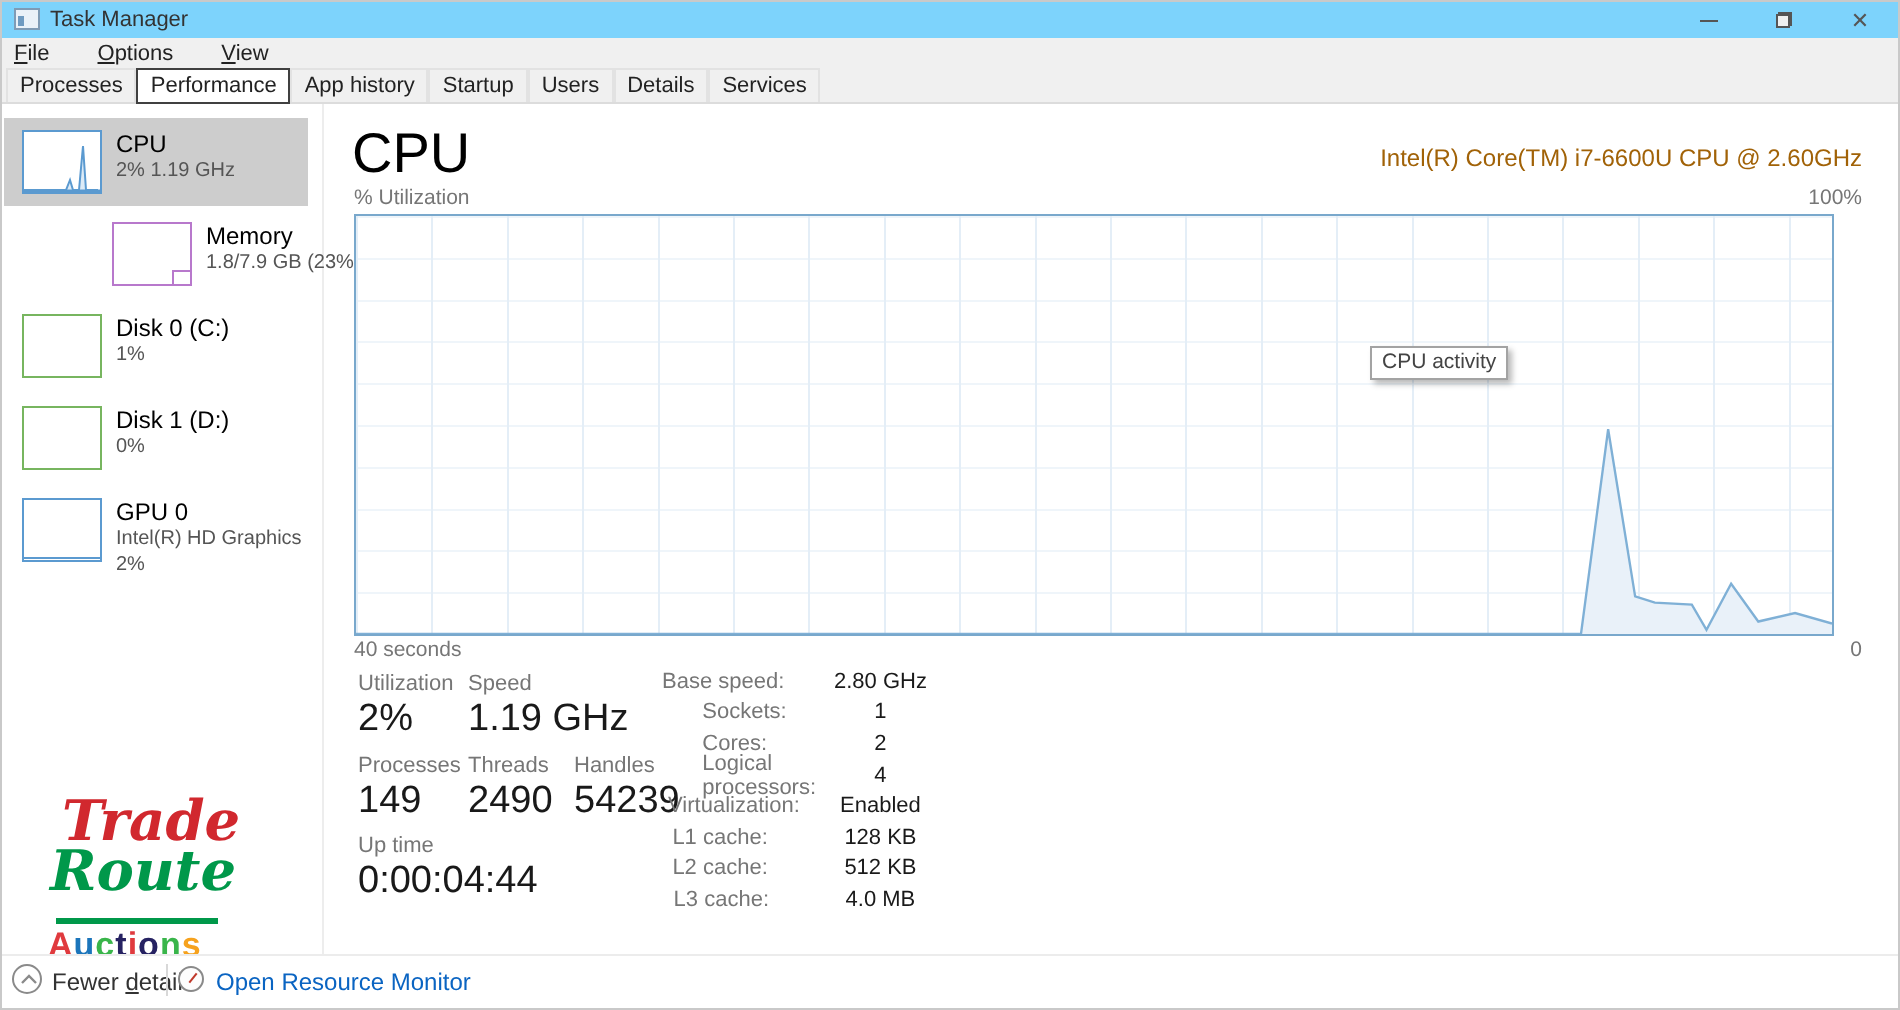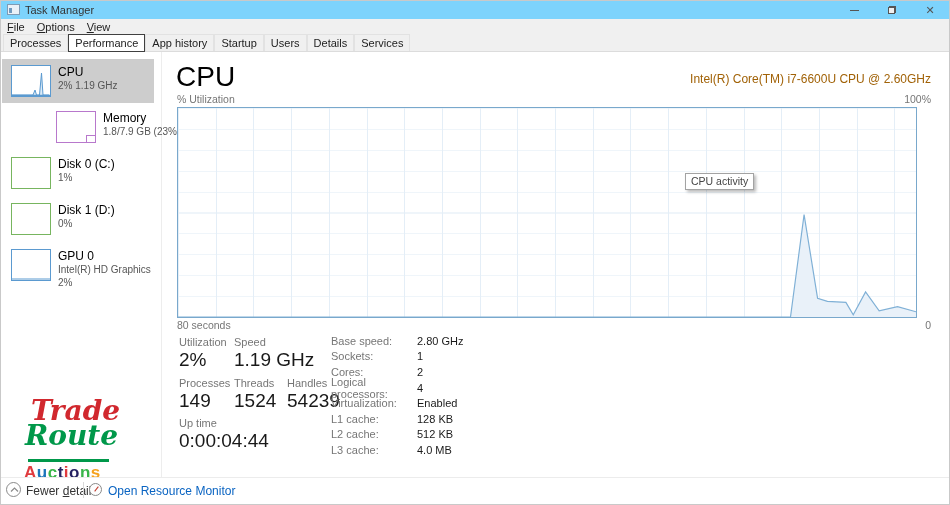--- a/index.html
+++ b/index.html
@@ -12,21 +12,21 @@
   .app-icon { position:absolute; left:6px; top:3px; width:13px; height:11px; border:1px solid #7f9bb5; background:#eaf1f8; }
   .app-icon::after { content:""; position:absolute; left:1px; bottom:1px; width:3px; height:5px; background:#6f9ac0; }
   .title-text { position:absolute; left:24px; top:3px; font-size:11px; color:#333; }
   .win-controls { position:absolute; right:0; top:0; height:18px; display:flex; }
   .win-btn { width:38px; height:18px; display:flex; align-items:center; justify-content:center; color:#555; font-size:11px; }
   .min-glyph { display:block; width:9px; border-top:1px solid #555; }
   .restore-glyph { position:relative; width:8px; height:8px; }
   .restore-glyph .r1 { position:absolute; left:0; bottom:0; width:7px; height:7px; border:1px solid #555; background:#f0f0f0; }
   .restore-glyph .r2 { position:absolute; right:0; top:0; width:7px; height:7px; border:1px solid #555; }
 
-  .menubar { position:absolute; top:18px; left:0; width:100%; height:15px; background:#f0f0f0; display:flex; gap:12px; padding-left:6px; font-size:11px; color:#222; align-items:center; }
+  .menubar { position:absolute; top:18px; left:0; width:100%; height:15px; background:#f0f0f0; display:flex; gap:24px; padding-left:6px; font-size:11px; color:#222; align-items:center; }
   .menu-item u { text-decoration:underline; }
 
   .tabstrip { position:absolute; top:33px; left:0; width:100%; height:18px; background:#f0f0f0; display:flex; align-items:flex-end; padding-left:2px; border-bottom:1px solid #dcdcdc; }
   .tab { font-size:11px; color:#222; padding:2px 6px 3px 6px; border:1px solid #e2e2e2; border-bottom:none; background:#f0f0f0; height:17px; white-space:nowrap; }
   .tab.selected { background:#fff; border:1px solid #404040; height:18px; margin-bottom:-1px; position:relative; z-index:2; }
 
   
   .sidebar { position:absolute; top:51px; left:0; width:161px; bottom:27px; background:#fff; border-right:1px solid #ededed; }
   .side-item { position:absolute; left:1px; width:152px; padding:6px 0 0 0; }
   .side-item.selected { background:#cdcdcd; }
@@ -47,21 +47,21 @@
       repeating-linear-gradient(to right, #e4eef7 0 1px, transparent 1px 37.7px),
       repeating-linear-gradient(to bottom, #eff5fa 0 1px, transparent 1px 20.9px);
   }
   .chart svg { position:absolute; left:0; top:0; width:100%; height:100%; }
   .tooltip { position:absolute; left:507px; top:65px; background:#fff; border:1px solid #a3a3a3; box-shadow:2px 2px 3px rgba(0,0,0,0.28); font-size:10.5px; color:#444; padding:1px 5px 2px 5px; white-space:nowrap; }
 
   
   .stat-label { position:absolute; font-size:11px; color:#767676; }
   .stat-value { position:absolute; font-size:19px; color:#191919; }
   .details { position:absolute; left:330px; top:332px; }
-  .detail-row { display:flex; height:15.6px; font-size:11px; align-items:center; }
+  .detail-row { display:flex; height:15.6px; font-size:11px; align-items:center;justify-content:center; }
   .detail-row .dl { width:86px; color:#767676; }
   .detail-row .dv { color:#1a1a1a; }
 
   
   .footer { position:absolute; left:0; bottom:0; width:100%; height:27px; background:#fff; border-top:1px solid #ececec; }
   .chev-circle { position:absolute; left:5px; top:4px; width:15px; height:15px; border-radius:50%; border:1px solid #8a8a8a; }
   .chev-circle svg { position:absolute; left:3px; top:4px; }
   .fewer { position:absolute; left:25px; top:6px; font-size:12px; color:#333; }
   .fewer u { text-decoration:underline; }
   .foot-sep { position:absolute; left:82px; top:4px; height:16px; border-left:1px solid #d8d8d8; }
@@ -168,32 +168,32 @@
   <div class="axis-label" style="right:18px; top:92px;">100%</div>
 
   <div class="chart">
     <svg viewBox="0 0 755 208" preserveAspectRatio="none">
       <polygon id="cpu-fill" points="0,208 0.0,208.0 626.6,208.0 640.5,106.1 654.3,189.3 664.4,192.4 683.3,193.4 690.8,205.9 703.4,183.0 717.3,201.8 736.1,197.6 755.0,202.8 755,208" fill="#e9f1f9" stroke="none"></polygon>
       <polyline id="cpu-line" points="0.0,208.0 626.6,208.0 640.5,106.1 654.3,189.3 664.4,192.4 683.3,193.4 690.8,205.9 703.4,183.0 717.3,201.8 736.1,197.6 755.0,202.8" fill="none" stroke="#7fb0d6" stroke-width="1.2"></polyline>
     </svg>
     <div class="tooltip">CPU activity</div>
   </div>
 
-  <div class="axis-label" style="left:176px; top:318px;">80 seconds</div>
+  <div class="axis-label" style="left:176px; top:318px;">40 seconds</div>
   <div class="axis-label" style="right:18px; top:318px;">0</div>
 
   <div class="stat-label" style="left:178px; top:335px;">Utilization</div>
   <div class="stat-value" style="left:178px; top:348px;">2%</div>
   <div class="stat-label" style="left:233px; top:335px;">Speed</div>
   <div class="stat-value" style="left:233px; top:348px;">1.19 GHz</div>
 
   <div class="stat-label" style="left:178px; top:376px;">Processes</div>
   <div class="stat-value" style="left:178px; top:389px;">149</div>
   <div class="stat-label" style="left:233px; top:376px;">Threads</div>
-  <div class="stat-value" style="left:233px; top:389px;">1524</div>
+  <div class="stat-value" style="left:233px; top:389px;">2490</div>
   <div class="stat-label" style="left:286px; top:376px;">Handles</div>
   <div class="stat-value" style="left:286px; top:389px;">54239</div>
 
   <div class="stat-label" style="left:178px; top:416px;">Up time</div>
   <div class="stat-value" style="left:178px; top:429px;">0:00:04:44</div>
 
   <div class="details">
     <div class="detail-row">
         <span class="dl">Base speed:</span>
         <span class="dv">2.80 GHz</span>

